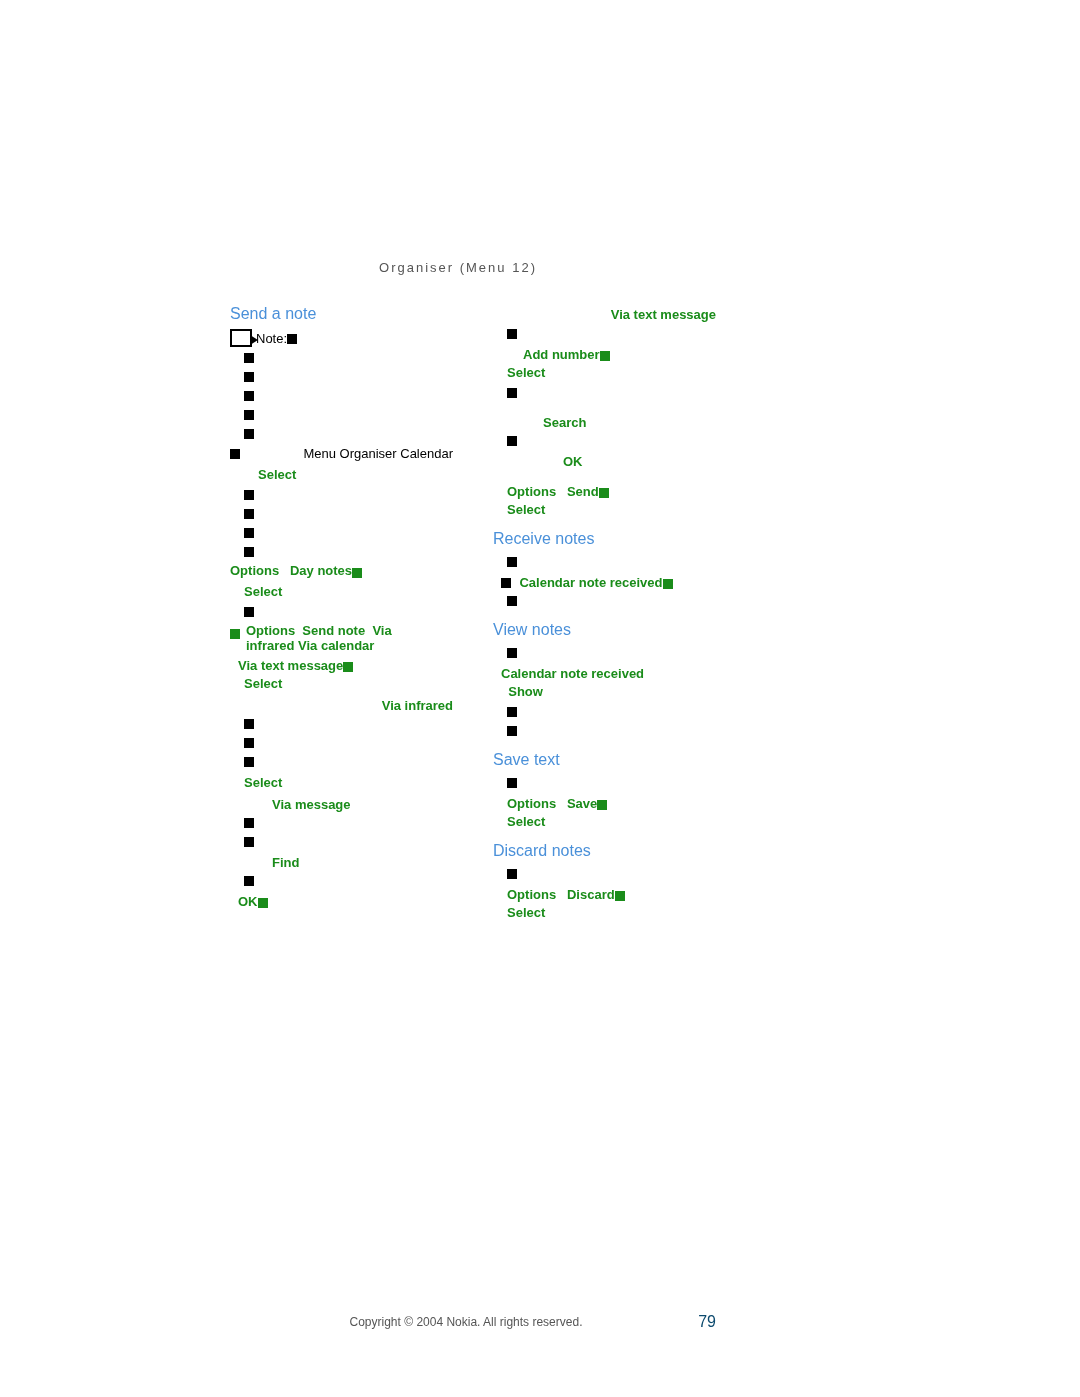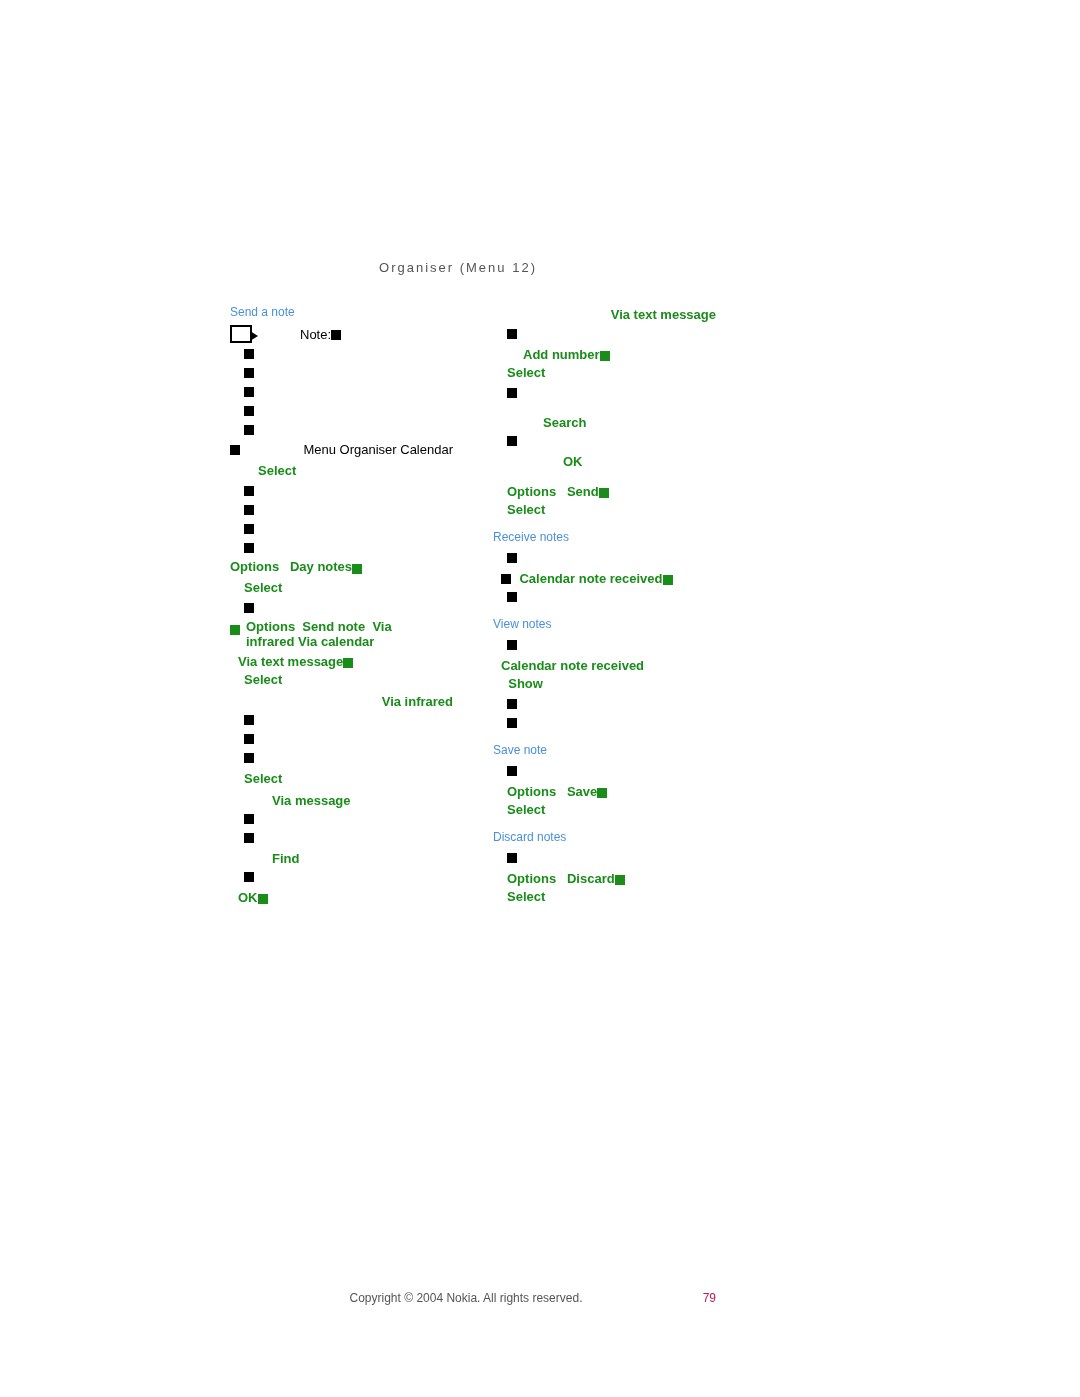--- a/index.html
+++ b/index.html
@@ -34,21 +34,21 @@
     .left-col {
       flex: 1;
       min-width: 0;
     }
     .right-col {
       flex: 1;
       min-width: 0;
     }
     .section-title {
       color: #4a90d9;
-      font-size: 12px;
+      font-size: 16px;
       font-weight: normal;
       margin-bottom: 6px;
     }
     .green-text {
       color: #1a8c1a;
       font-weight: bold;
       font-size: 13px;
     }
     .black-text {
       color: #000;
@@ -95,21 +95,20 @@
       width: 0;
       height: 0;
       border-top: 5px solid transparent;
       border-bottom: 5px solid transparent;
       border-left: 8px solid #000;
     }
     .note-label-row {
       display: flex;
       align-items: center;
       margin-bottom: 3px;
-      gap: 44px;
     }
     .section-block {
       margin-bottom: 12px;
     }
   </style>
 </head>
 <body>
 
 <div class="page-container">
 
@@ -304,21 +303,21 @@
 
         <div class="step-row indent-1" style="margin-top:4px;">
             <span class="bullet"></span>
           </div>
         <div class="step-row indent-1">
             <span class="bullet"></span>
           </div>
       </div>
 
       <div class="section-block" style="margin-top:8px;">
-        <div class="section-title">Save note</div>
+        <div class="section-title">Save text</div>
 
         <div class="step-row indent-1">
             <span class="bullet"></span>
           </div>
 
         <div style="padding-left:14px;margin-top:2px;">
           <span class="green-text">Options&nbsp;&nbsp;&nbsp;Save<span class="bullet" style="width:10px;height:10px;background:#1a8c1a;display:inline-block;vertical-align:middle;"></span></span>
         </div>
         <div style="padding-left:14px;">
           <span class="green-text">Select</span>
@@ -336,18 +335,18 @@
           <span class="green-text">Options&nbsp;&nbsp;&nbsp;Discard<span class="bullet" style="width:10px;height:10px;background:#1a8c1a;display:inline-block;vertical-align:middle;"></span></span>
         </div>
         <div style="padding-left:14px;">
           <span class="green-text">Select</span>
         </div>
       </div>
 
     </div>
   </div>
 
-  <div style="position:absolute; bottom:92px; left:0; right:0; display:flex; justify-content:center; align-items:center;padding-left:16px;">
+  <div style="position:absolute; bottom:68px; left:0; right:0; display:flex; justify-content:center; align-items:center;padding-left:16px;">
     <span style="font-size:12px; color:#555;">Copyright © 2004 Nokia. All rights reserved.</span>
-    <span style="font-size:12px; color:#be185d; position:absolute; right:200px;">79</span>
+    <span style="font-size:16px; color:#0c4a6e; position:absolute; right:200px;">79</span>
   </div>
 
 </div>
 
 </body></html>

